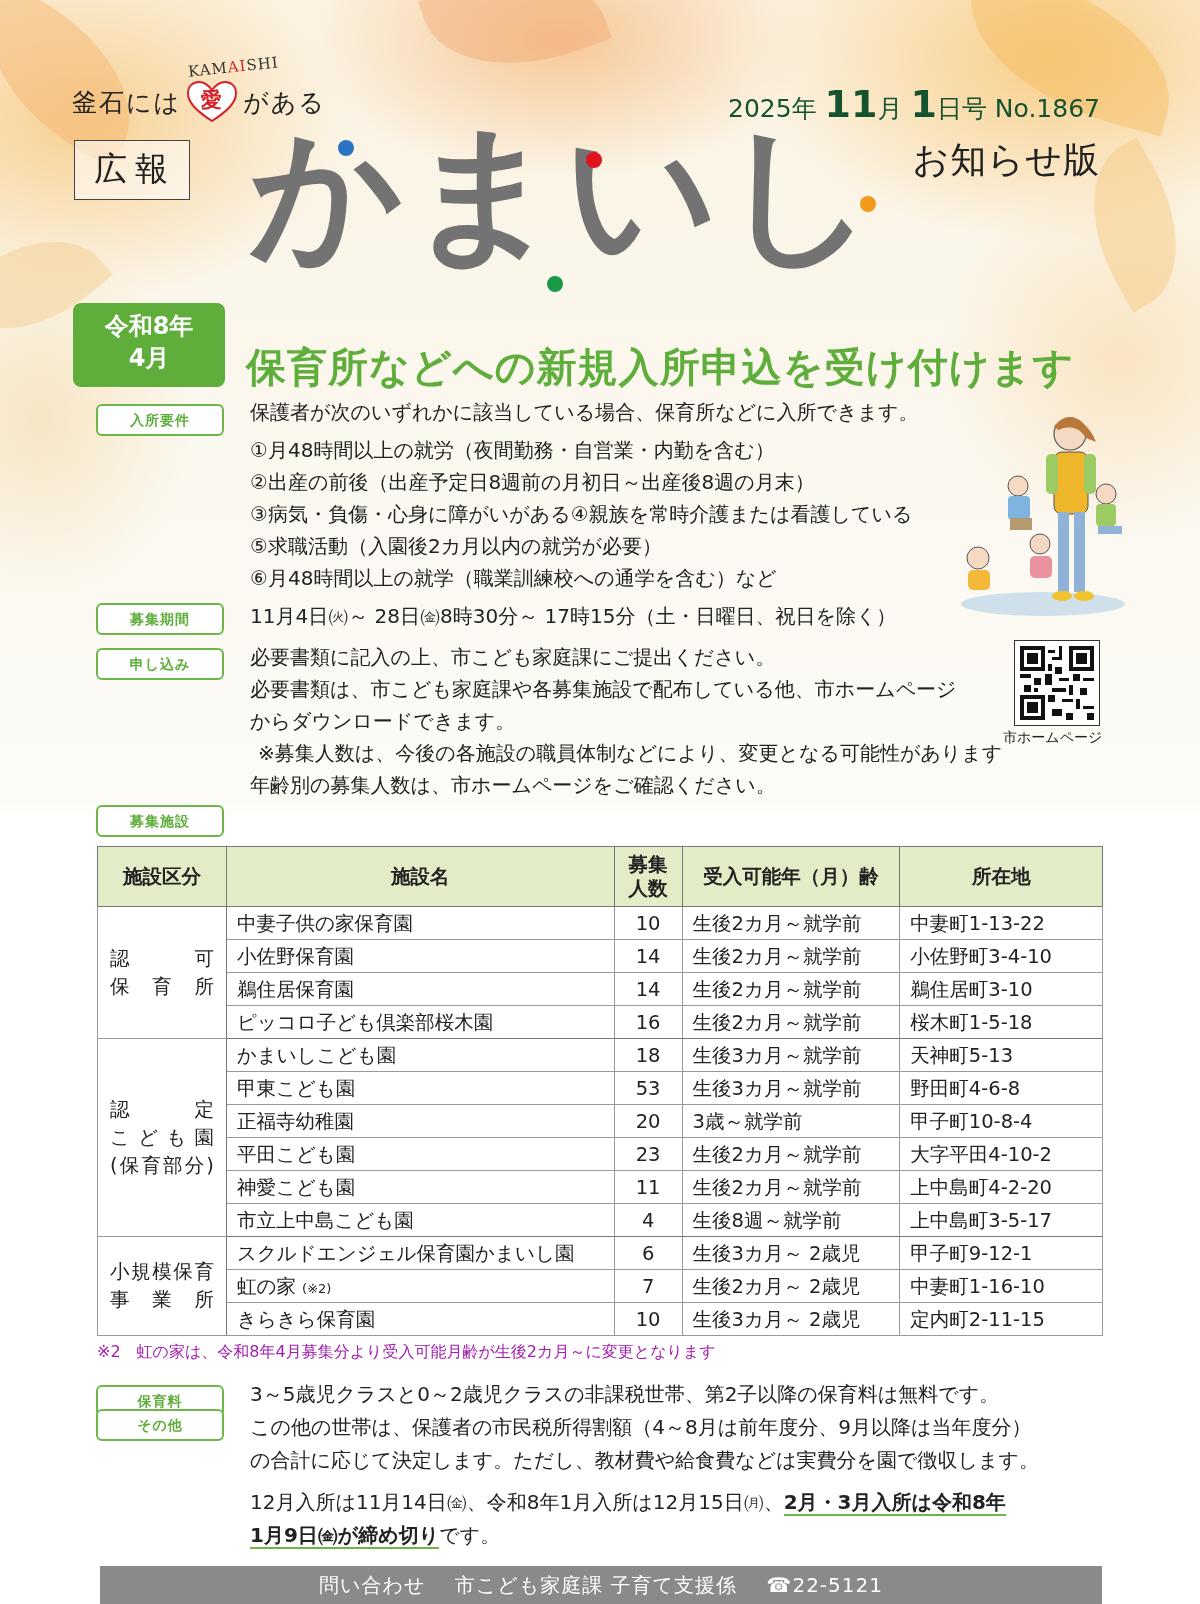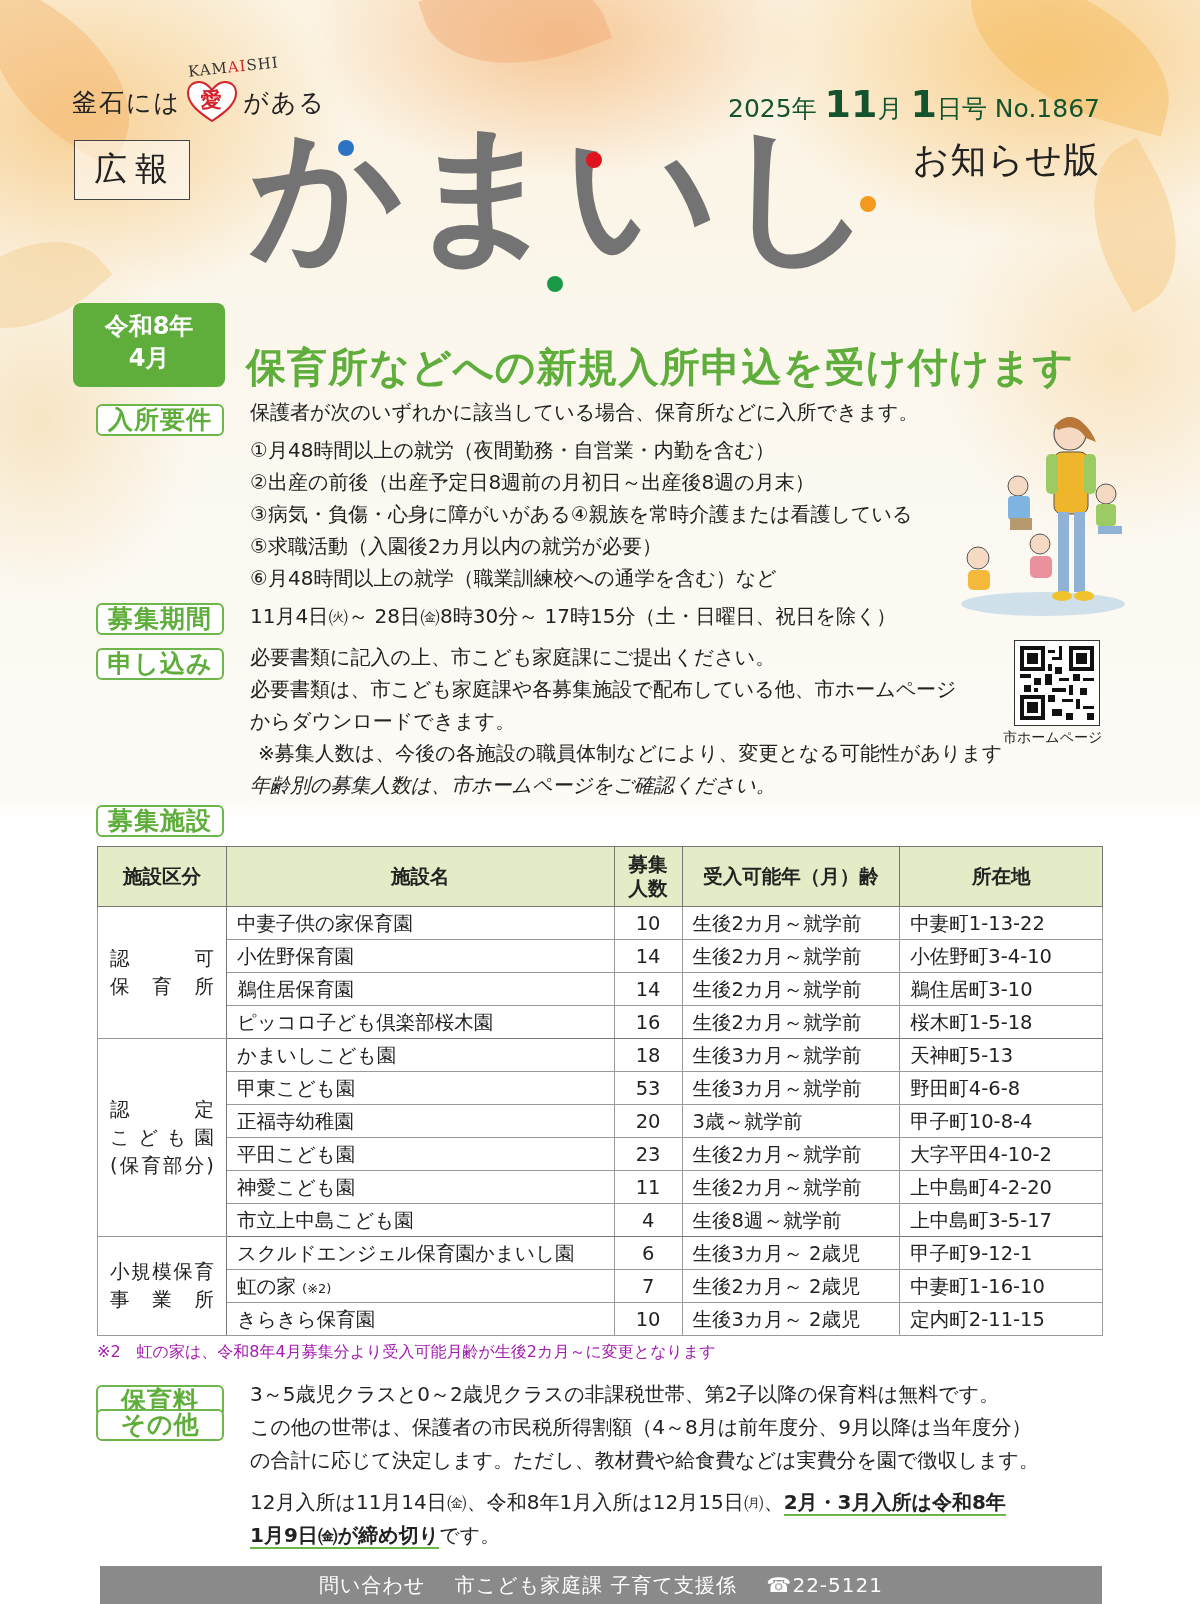--- a/index.html
+++ b/index.html
@@ -48,21 +48,21 @@
 
   .badge-year {
     left: 73px; top: 303px; width: 152px; height: 84px; background: #5fae3c; border-radius: 8px;
     color: #fff; font-weight: bold; font-size: 24px; text-align: center; line-height: 32px; padding-top: 7px;
   }
   .headline { left: 246px; top: 340px; font-size: 40px; font-weight: bold; color: #5fae3c; letter-spacing: 1px; white-space: nowrap; }
 
   .label {
     position: absolute; left: 96px; width: 128px; height: 32px;
     border: 2px solid #6cb64a; border-radius: 6px; background: #fff;
-    color: #5fae3c; font-weight: bold; font-size: 25px; text-align: center; line-height: 28px; letter-spacing: 1px;
+    color: #5fae3c; font-weight: bold; font-size: 14px; text-align: center; line-height: 28px; letter-spacing: 1px;
   }
   .txt { position: absolute; left: 250px; font-size: 20px; color: #222; white-space: nowrap; line-height: 32px; }
   .txt .u { font-weight: bold; border-bottom: 2px solid #6cb64a; }
 
   .illus { left: 958px; top: 408px; width: 170px; height: 210px; }
   .qr { left: 1014px; top: 640px; width: 86px; height: 86px; border: 1.5px solid #333; background: #fff; padding: 5px; }
   .qr-caption { left: 1003px; top: 729px; font-size: 14px; color: #222; white-space: nowrap; }
 
   table.fac {
     position: absolute; left: 97px; top: 846px; width: 1006px; border-collapse: collapse;
@@ -157,21 +157,21 @@
 </div>
 
 <div class="label" style="top:603px;">募集期間</div>
 <div class="txt" style="top:600px;">11月4日㈫～ 28日㈮8時30分～ 17時15分（土・日曜日、祝日を除く）</div>
 
 <div class="label" style="top:648px;">申し込み</div>
 <div class="txt" style="top:641px;">必要書類に記入の上、市こども家庭課にご提出ください。</div>
 <div class="txt" style="top:673px;">必要書類は、市こども家庭課や各募集施設で配布している他、市ホームページ</div>
 <div class="txt" style="top:705px;">からダウンロードできます。</div>
 <div class="txt" style="top:737px;margin-left:8px;">※募集人数は、今後の各施設の職員体制などにより、変更となる可能性があります</div>
-<div class="txt" style="top:769px;font-style:italic;">年齢別の募集人数は、市ホームページをご確認ください。</div>
+<div class="txt" style="top:769px;">年齢別の募集人数は、市ホームページをご確認ください。</div>
 
 <div class="abs qr">
   <svg width="74" height="74" viewBox="0 0 21 21" shape-rendering="crispEdges">
     <rect width="21" height="21" fill="#fff"></rect>
     <g fill="#111">
       <rect x="0" y="0" width="7" height="7"></rect>
         <rect x="1" y="1" width="5" height="5" fill="#fff"></rect>
         <rect x="2" y="2" width="3" height="3"></rect>
       <rect x="14" y="0" width="7" height="7"></rect>
         <rect x="15" y="1" width="5" height="5" fill="#fff"></rect>

